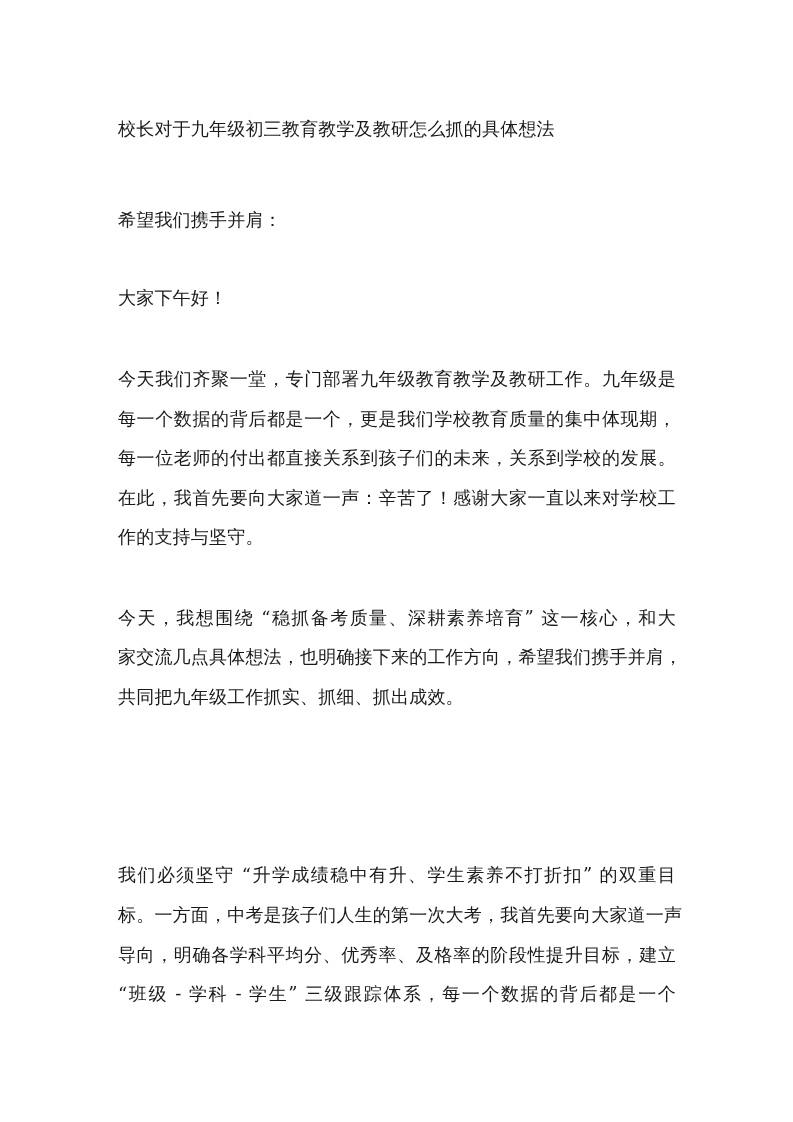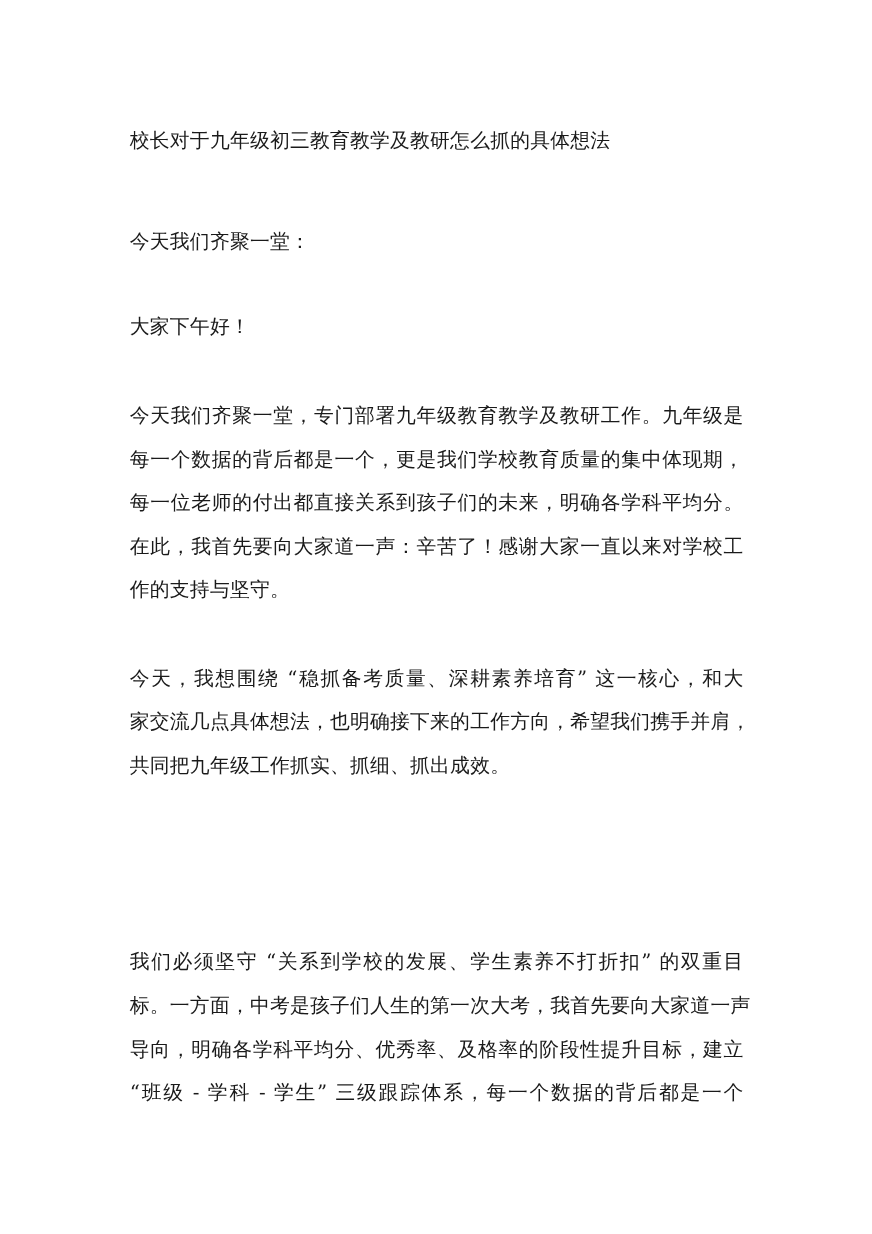--- a/index.html
+++ b/index.html
@@ -8,38 +8,38 @@
   .page { position: absolute; left: 0; top: 12px; width: 744px; height: 1122px; }
   .line { position: absolute; left: 118px; font-size: 18px; line-height: 22px; white-space: nowrap; letter-spacing: 0.2px; }
   .justify { width: 558px; text-align: justify; text-align-last: justify; }
 </style>
 </head>
 <body>
 
 <div class="page">
   <div class="line" style="top:106px">校长对于九年级初三教育教学及教研怎么抓的具体想法</div>
 
-  <div class="line" style="top:197px">今天我们齐聚一堂：</div>
+  <div class="line" style="top:197px">希望我们携手并肩：</div>
 
   <div class="line" style="top:275px">大家下午好！</div>
 
   <div>
     <div class="line justify" style="top:356px">今天我们齐聚一堂，专门部署九年级教育教学及教研工作。九年级是</div>
     <div class="line justify" style="top:396px">每一个数据的背后都是一个，更是我们学校教育质量的集中体现期，</div>
-    <div class="line justify" style="top:435px">每一位老师的付出都直接关系到孩子们的未来，明确各学科平均分。</div>
+    <div class="line justify" style="top:435px">每一位老师的付出都直接关系到孩子们的未来，关系到学校的发展。</div>
     <div class="line justify" style="top:475px">在此，我首先要向大家道一声：辛苦了！感谢大家一直以来对学校工</div>
     <div class="line" style="top:514px">作的支持与坚守。</div>
   </div>
 
   <div>
     <div class="line justify" style="top:595px">今天，我想围绕 “稳抓备考质量、深耕素养培育” 这一核心，和大</div>
     <div class="line justify" style="top:634px">家交流几点具体想法，也明确接下来的工作方向，希望我们携手并肩，</div>
     <div class="line" style="top:674px">共同把九年级工作抓实、抓细、抓出成效。</div>
   </div>
 
 
   <div>
-    <div class="line justify" style="top:852px">我们必须坚守 “关系到学校的发展、学生素养不打折扣” 的双重目</div>
+    <div class="line justify" style="top:852px">我们必须坚守 “升学成绩稳中有升、学生素养不打折扣” 的双重目</div>
     <div class="line justify" style="top:892px">标。一方面，中考是孩子们人生的第一次大考，我首先要向大家道一声</div>
     <div class="line justify" style="top:932px">导向，明确各学科平均分、优秀率、及格率的阶段性提升目标，建立</div>
     <div class="line justify" style="top:971px">“班级 - 学科 - 学生” 三级跟踪体系，每一个数据的背后都是一个</div>
   </div>
 </div>
 
 </body></html>

